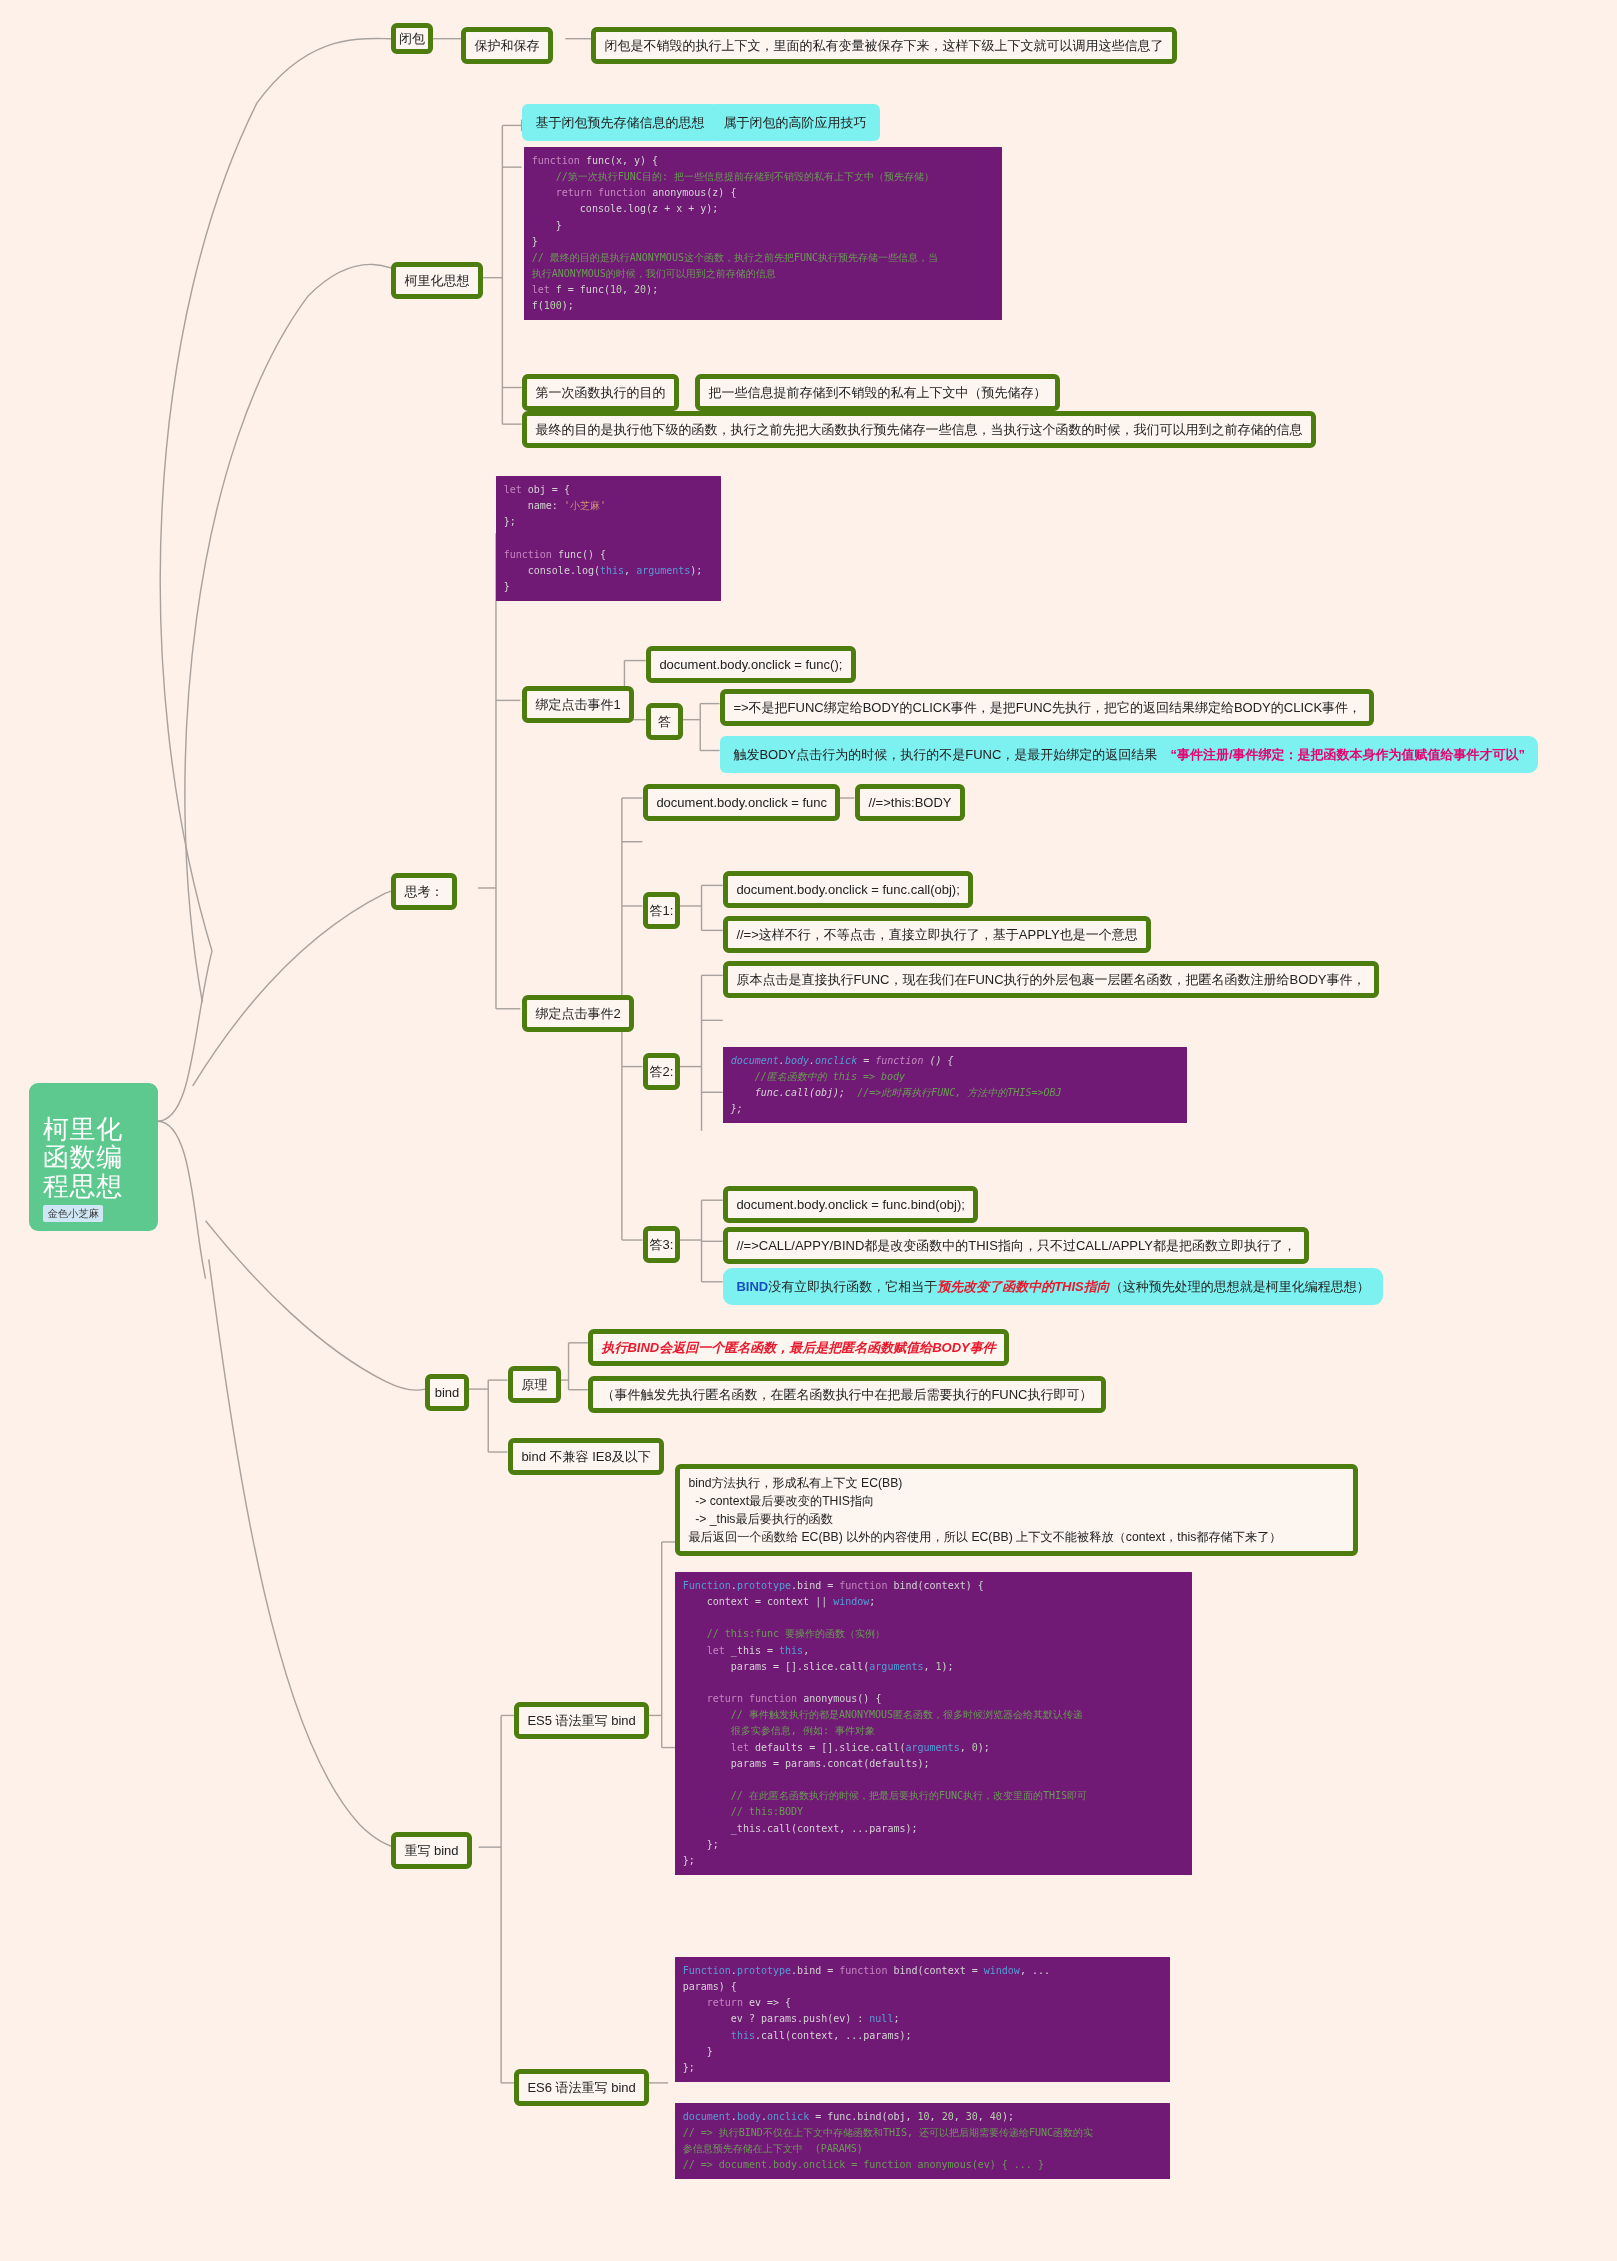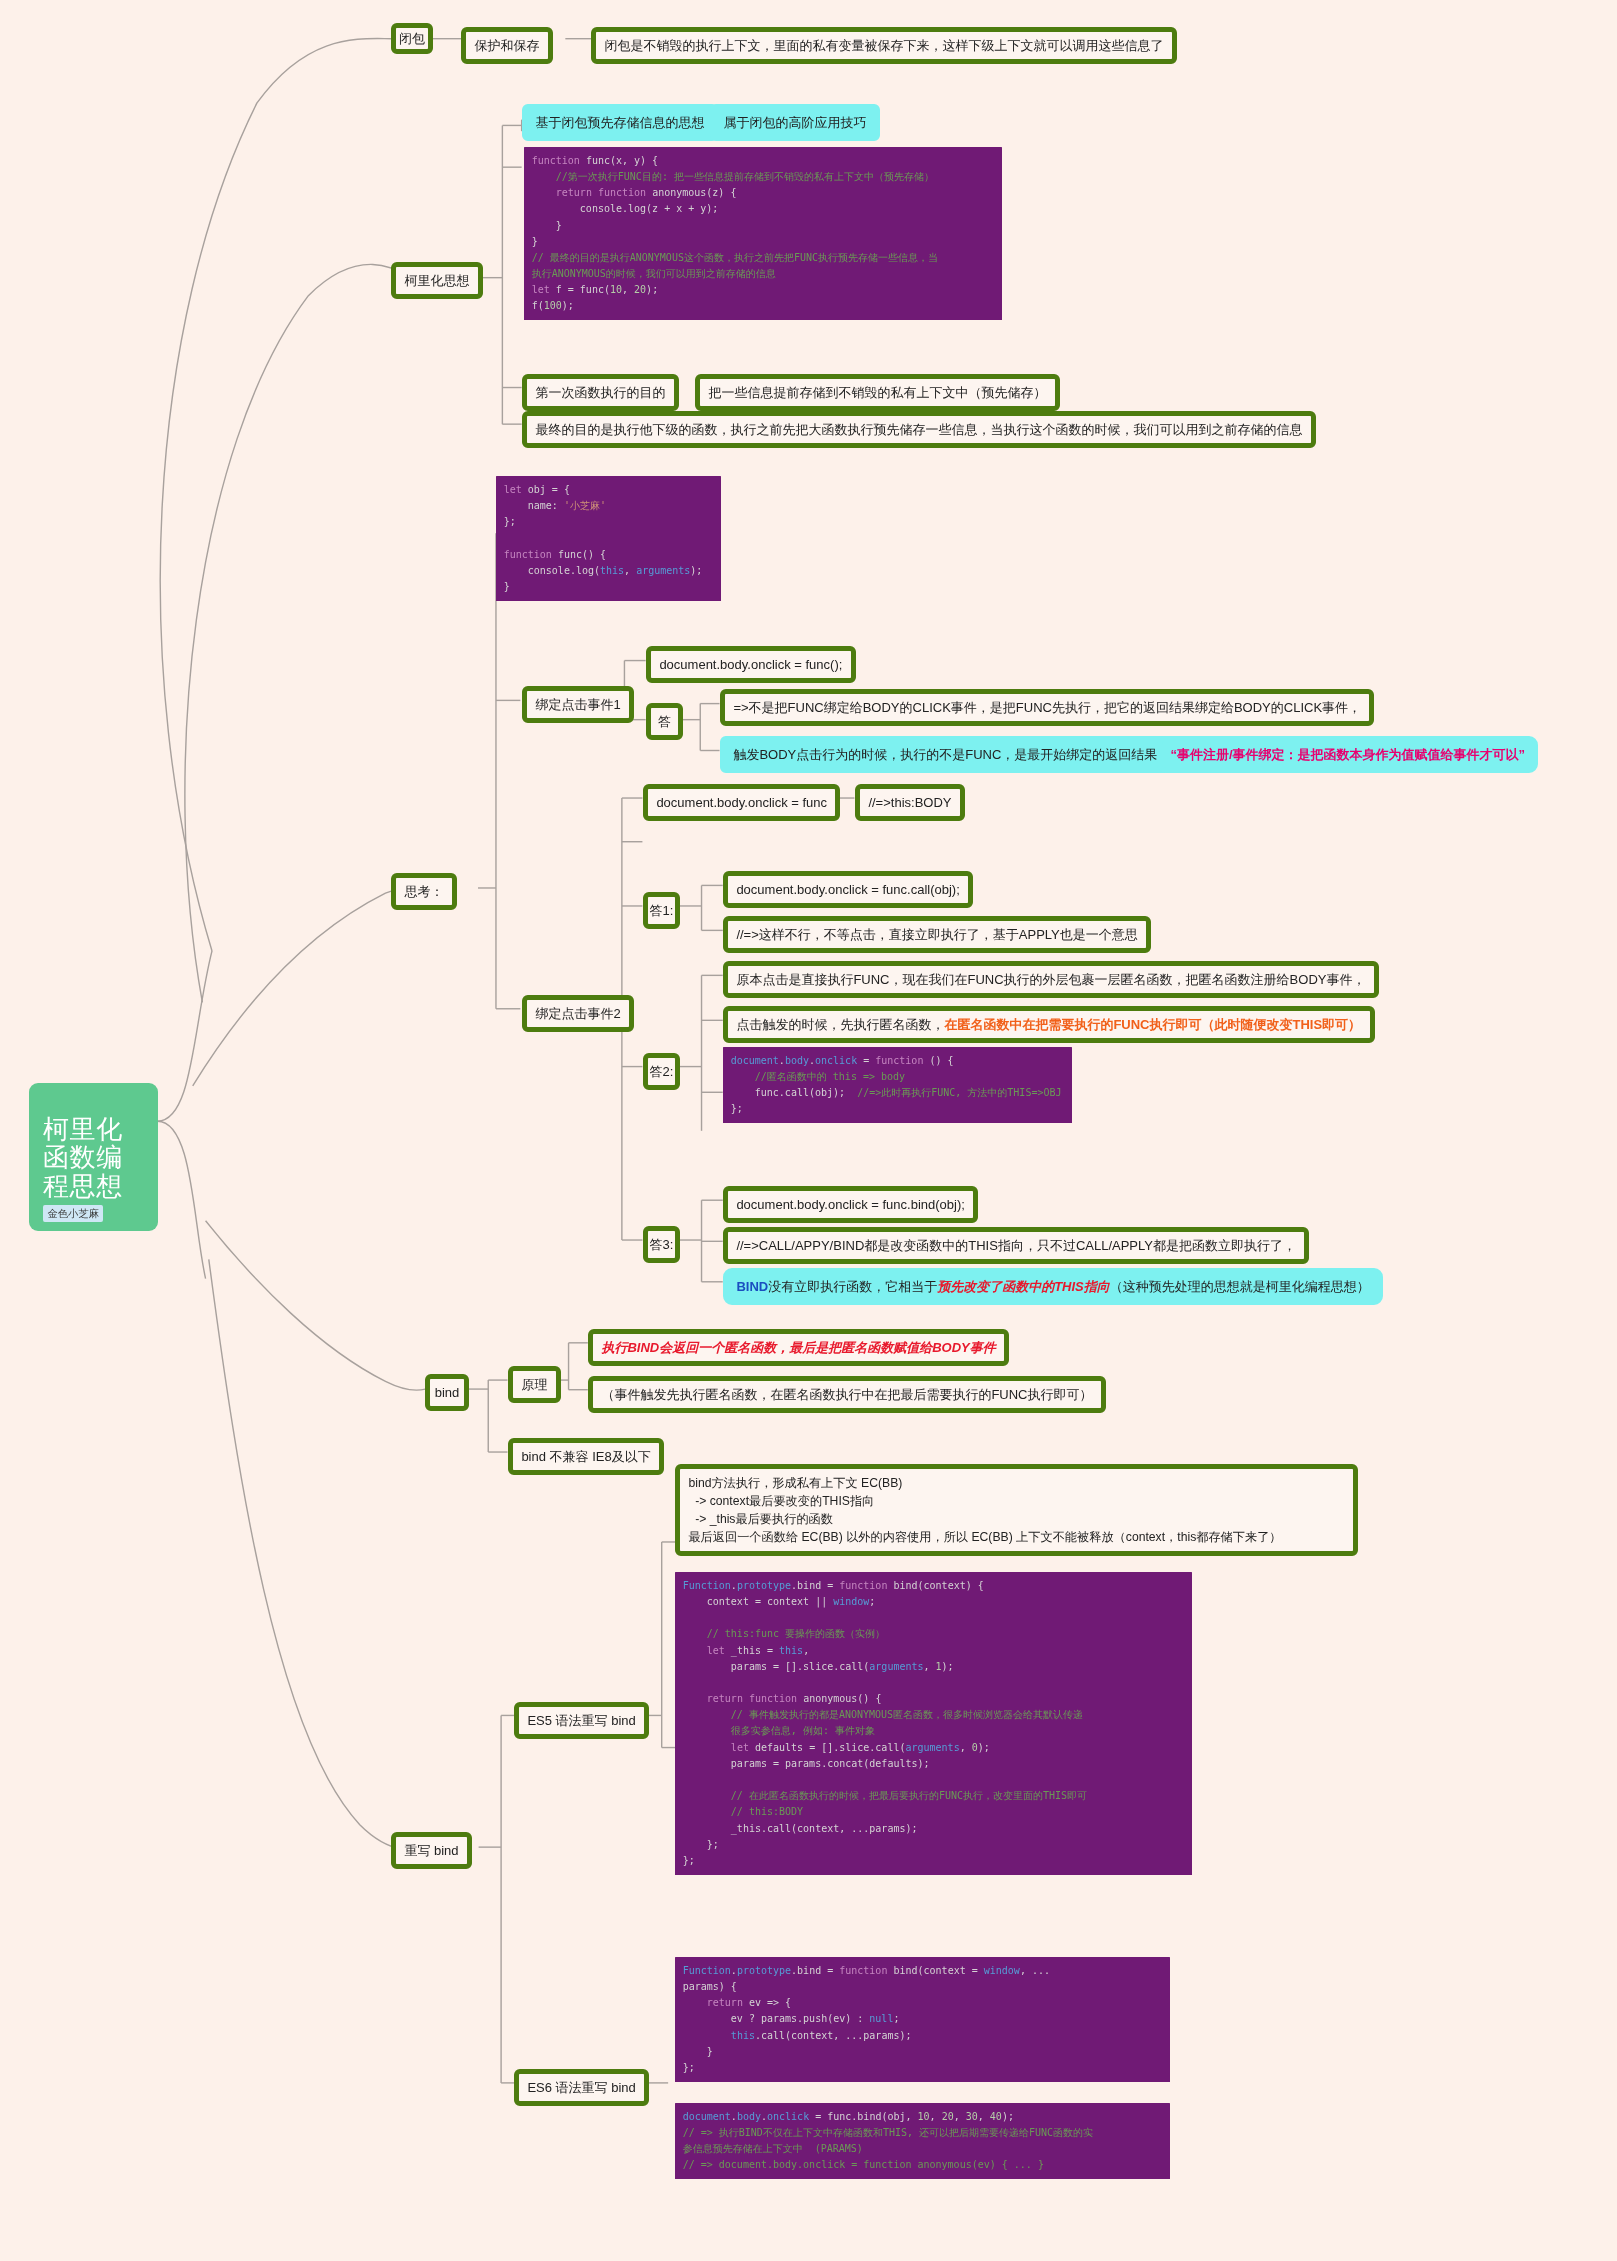--- a/index.html
+++ b/index.html
@@ -271,25 +271,21 @@
   <div class="node" style="left:723px; top:916px;">
     <span>//=&gt;这样不行，不等点击，直接立即执行了，基于APPLY也是一个意思</span>
   </div>
 
   <div class="node" style="left:643px; top:1053px; width:37px; justify-content:center;">
     <span>答2:</span>
   </div>
   <div class="node" style="left:723px; top:961px;">
     <span>原本点击是直接执行FUNC，现在我们在FUNC执行的外层包裹一层匿名函数，把匿名函数注册给BODY事件，</span>
   </div>
-  <div class="node" style="left:723px; top:1006px;">
-    <span>点击触发的时候，先执行匿名函数，</span>
-      <span class="t-org">在匿名函数中在把需要执行的FUNC执行即可（此时随便改变THIS即可）</span>
-  </div>
-  <div class="code" style="left:723px; top:1047px; width:349px;"><span class="bl">document</span>.<span class="bl">body</span>.<span class="bl">onclick</span> = <span class="k">function</span> () {
+  <div class="code" style="left:723px; top:1047px; width:464px;font-style:italic;"><span class="bl">document</span>.<span class="bl">body</span>.<span class="bl">onclick</span> = <span class="k">function</span> () {
 <span class="cm">    //匿名函数中的 this =&gt; body</span>
     func.call(obj);  <span class="cm">//=&gt;此时再执行FUNC, 方法中的THIS=&gt;OBJ</span>
 };</div>
 
   <div class="node" style="left:643px; top:1226px; width:37px; justify-content:center;">
     <span>答3:</span>
   </div>
   <div class="node" style="left:723px; top:1186px;">
     <span>document.body.onclick = func.bind(obj);</span>
   </div>

